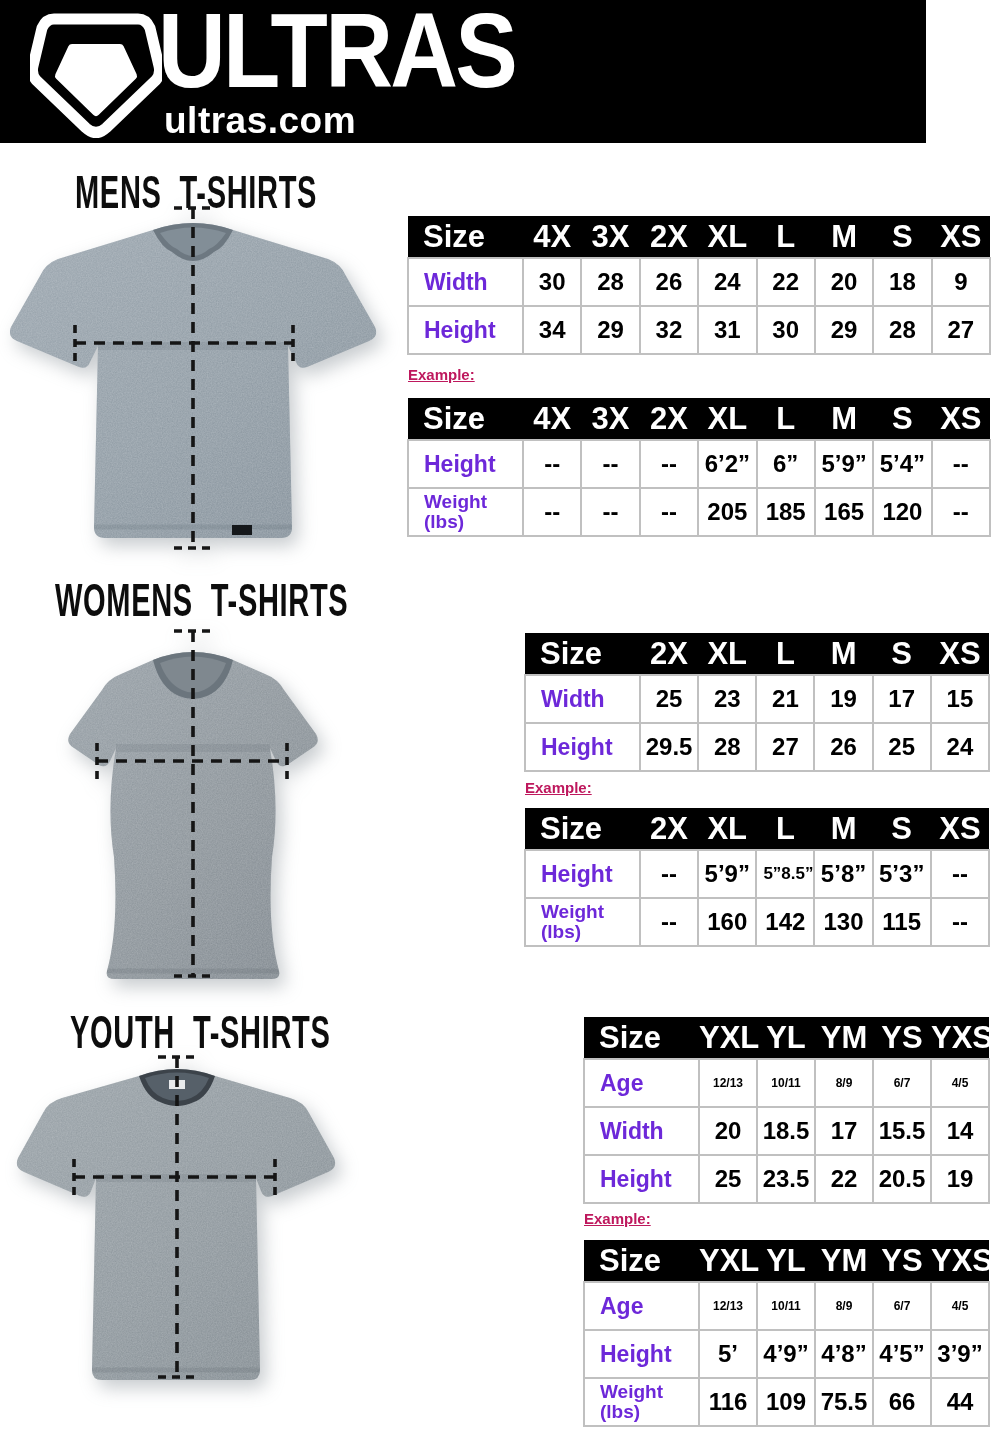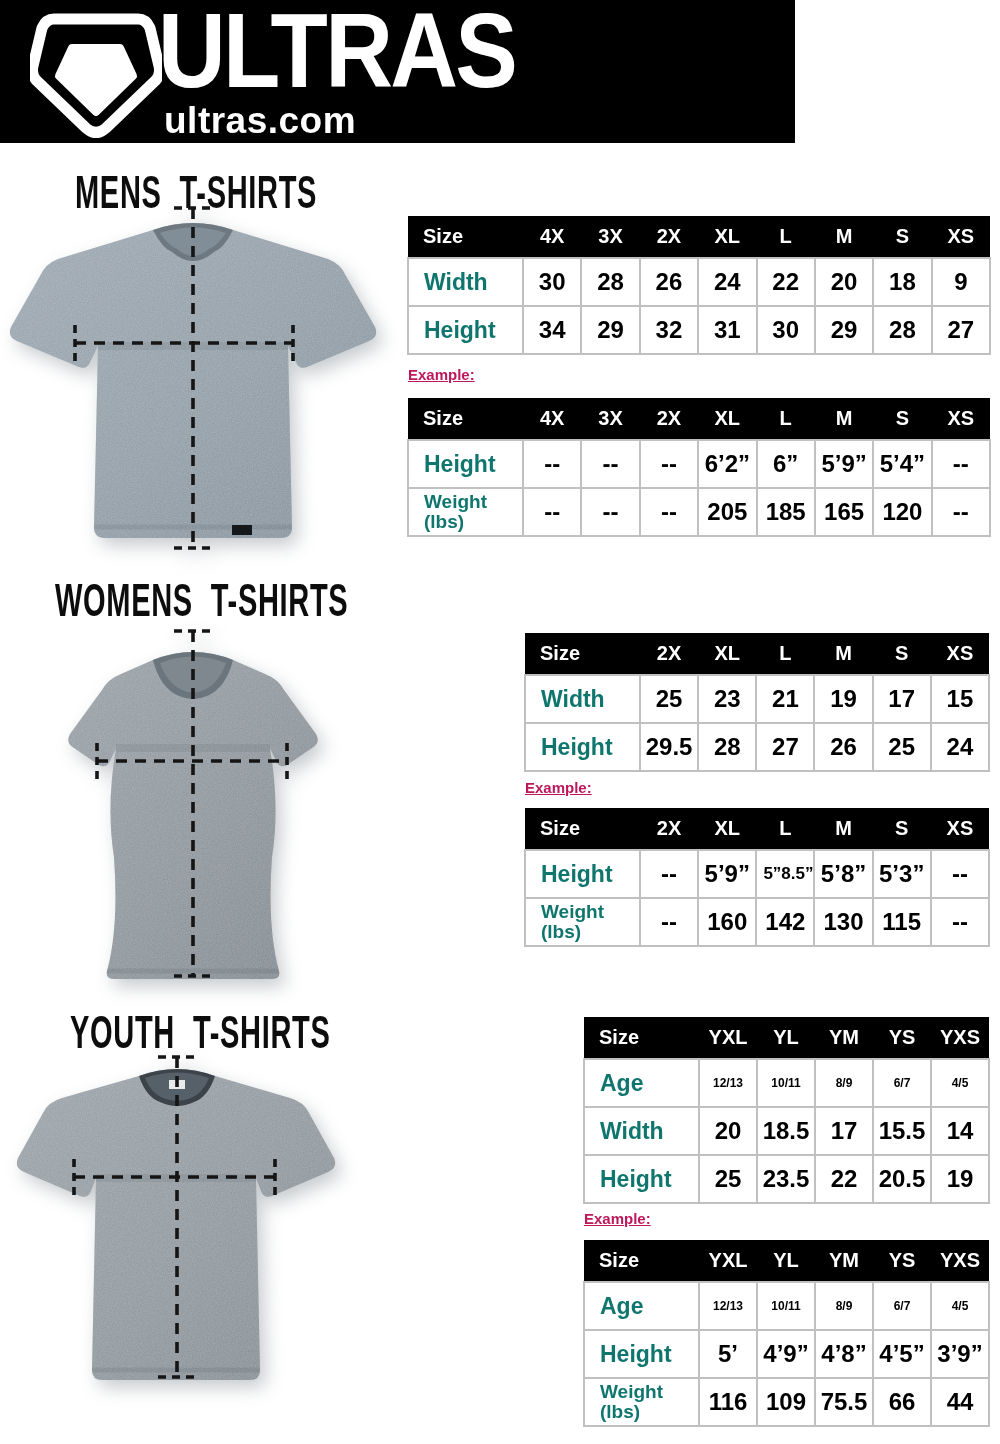--- a/index.html
+++ b/index.html
@@ -1,42 +1,42 @@
 <!DOCTYPE html>
 <html><head>
 <meta charset="utf-8">
 <style>
   html,body{margin:0;padding:0;background:#ffffff;}
   .page{position:relative;width:1000px;height:1444px;background:#ffffff;overflow:hidden;
         font-family:"Liberation Sans",sans-serif;color:#111;}
   .abs{position:absolute;}
 
   
-  .site-header{left:0;top:0;width:795px;height:143px;background:#000000;text-align:right;}
+  .site-header{left:0;top:0;width:926px;height:143px;background:#000000;text-align:right;}
   .logo-svg{left:30px;top:6px;width:132px;height:132px;}
   .brand{left:158px;top:-2px;font-size:102px;font-weight:bold;color:#ffffff;
          letter-spacing:-3px;line-height:1;transform:scale(0.92,1.04);transform-origin:left top;
          white-space:nowrap;}
   .site{left:164px;top:100px;font-size:37px;font-weight:bold;color:#ffffff;letter-spacing:0.5px;}
 
   
   .section-title{font-size:44px;font-weight:bold;line-height:1;letter-spacing:1px;
                  word-spacing:14px;white-space:nowrap;color:#0d0d0d;
                  transform:scale(0.66,1.04);transform-origin:left top;}
   .example-label{font-size:15px;font-weight:bold;color:#be185d;text-decoration:underline;}
 
   
   .size-table{border-collapse:collapse;table-layout:fixed;width:100%;background:#fff;}
   .size-table col.label-col{width:115px;}
-  .size-table thead th{background:#000000;color:#ffffff;font-size:20px;font-weight:bold;
+  .size-table thead th{background:#000000;color:#ffffff;font-size:31px;font-weight:bold;
                        height:41px;text-align:center;padding:0;border:0;}
   .size-table thead th:first-child{text-align:left;padding-left:15px;}
   .size-table tbody th,.size-table tbody td{border:2px solid #c0c0c0;height:46px;padding:0;}
   .size-table tbody th.row-label{text-align:left;padding-left:15px;font-size:23px;
-                                 font-weight:bold;color:#0f766e;white-space:pre-line;}
+                                 font-weight:bold;color:#6d28d9;white-space:pre-line;}
   .size-table tbody th.row-label.two-line{font-size:19px;line-height:1.05;border-radius:24px;}
   .size-table tbody td{text-align:center;font-size:24px;font-weight:bold;color:#000;}
   .size-table tbody td.mid{font-size:12px;}
   .size-table tbody td.small{font-size:17px;text-align:right;}
 
   
   .shirt{filter:drop-shadow(6px 8px 9px rgba(110,120,130,0.38));}
 </style>
 </head>
 <body>

